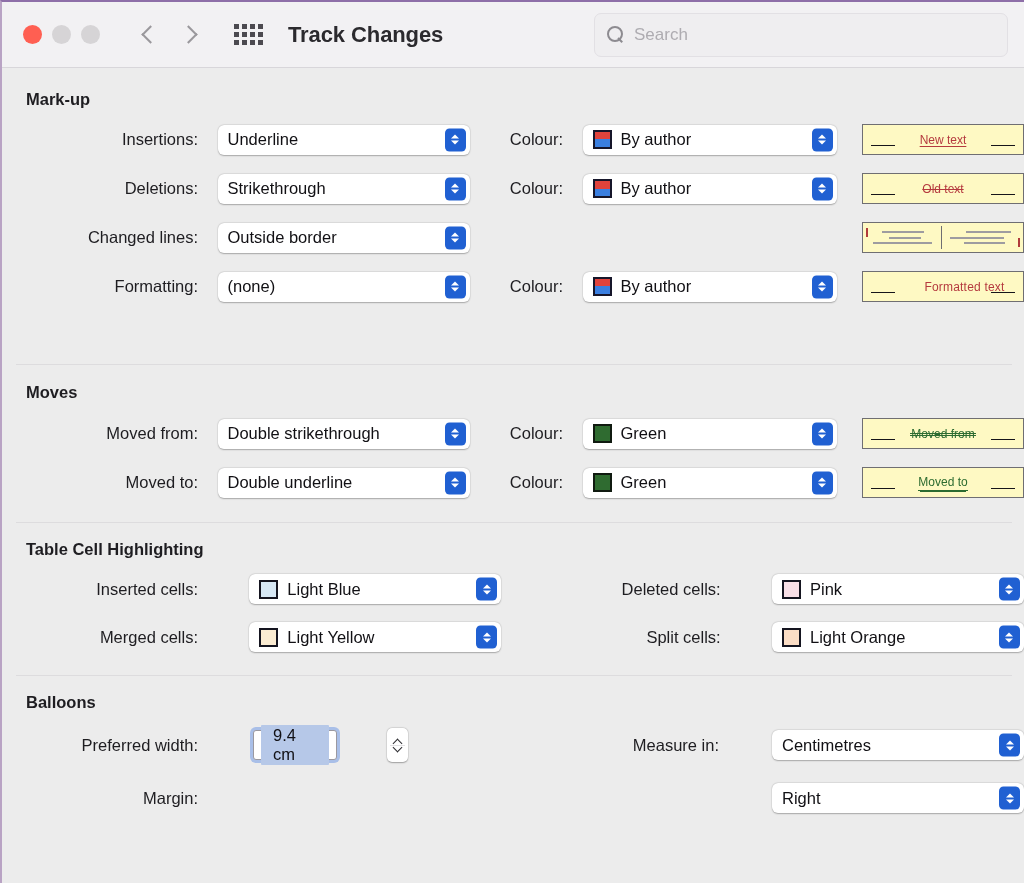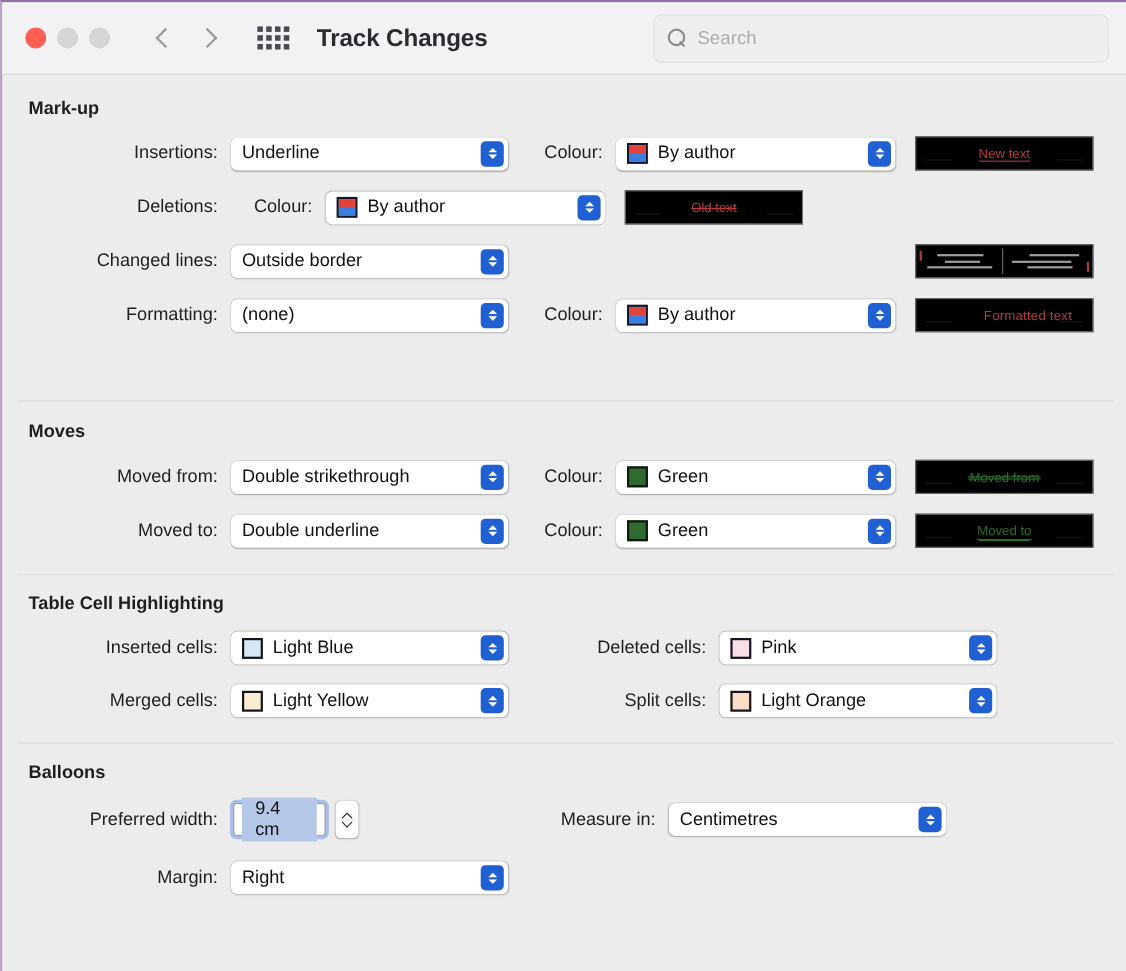--- a/index.html
+++ b/index.html
@@ -93,21 +93,21 @@
     font-weight: bold;
     color: #1e1d21;
     padding-left: 24px;
   }
   .divider {
     height: 1px;
     background: #dddcde;
     margin: 0 12px 0 14px;
   }
 
-  .row { display: flex; align-items: center; }
+  .row { display: flex; align-items: center; justify-content: space-between; }
   .lbl {
     font-size: 16.5px;
     color: #1e1d21;
     text-align: right;
     white-space: nowrap;
   }
 
   
   .popup {
     position: relative;
@@ -156,21 +156,21 @@
   .swatch.green { background: #2f6b30; border-color: #101a10; }
   .swatch.lightblue  { background: #d7e8f5; }
   .swatch.lightyellow{ background: #fbecd2; }
   .swatch.pink       { background: #f8dfe7; }
   .swatch.lightorange{ background: #fbddc5; }
 
   
   .preview {
     width: 162px;
     height: 31px;
-    background: #000000;
+    background: #fef9c3;
     border: 1px solid #6f6e72;
     display: flex;
     align-items: center;
     justify-content: center;
     position: relative;
     font-size: 12px;
   }
   .preview .rule {
     position: absolute;
     height: 1.5px;
@@ -331,20 +331,27 @@
     </div>
     <div class="preview" style="margin-left:18px;">
       <span class="rule l"></span>
       <span class="pv-text ins">New text</span>
       <span class="rule r"></span>
     </div>
   </div>
 
   <div class="row" style="margin-top:18px;">
     <div class="lbl" style="width:196px;">Deletions:</div>
+    <div class="popup" style="width:252px; margin-left:12px;">
+      <span class="txt">Strikethrough</span>
+      <span class="stepchev">
+          <i class="up"></i>
+          <i class="dn"></i>
+        </span>
+    </div>
     <div class="lbl" style="width:72px; margin-left:14px;">Colour:</div>
     <div class="popup" style="width:254px; margin-left:12px;">
       <span class="swatch byauthor"></span>
       <span class="txt">By author</span>
       <span class="stepchev">
           <i class="up"></i>
           <i class="dn"></i>
         </span>
     </div>
     <div class="preview" style="margin-left:18px;">

